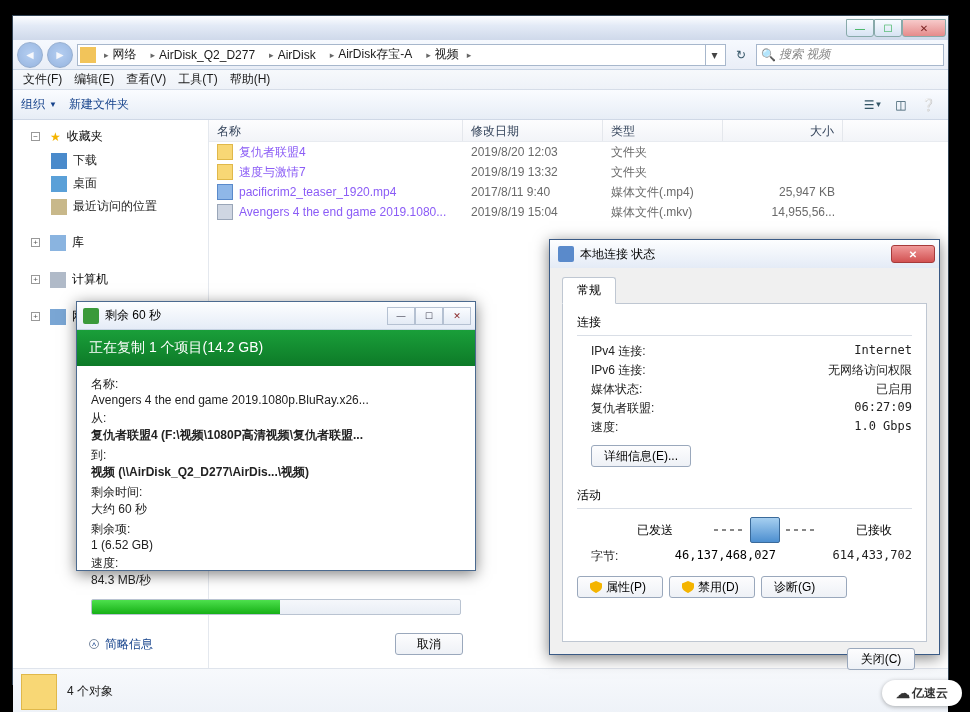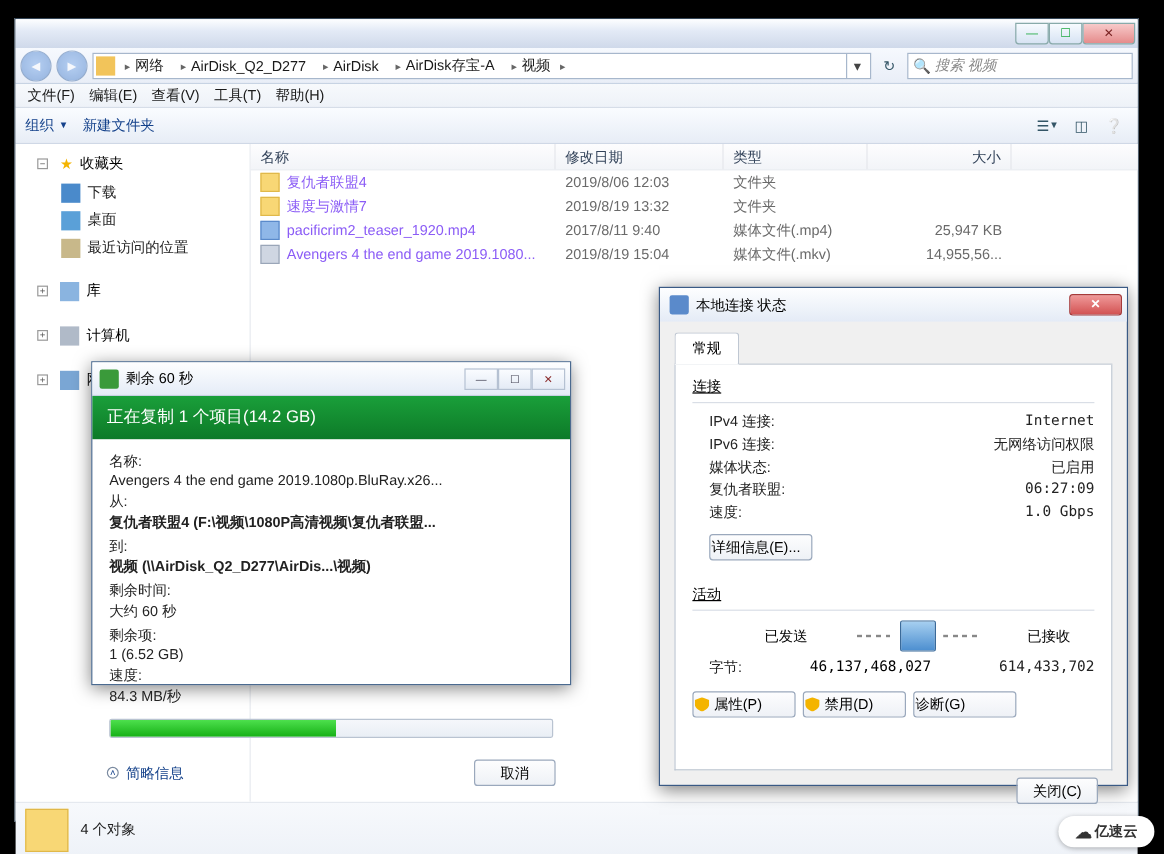--- a/index.html
+++ b/index.html
@@ -85,26 +85,26 @@
 .netdlg{ position:absolute; left:549px; top:239px; width:391px; height:416px; background:#f0f0f0; border:1px solid #3a5a85; box-shadow:0 3px 14px rgba(0,0,0,.5); }
 .nd-title{ height:28px; background:linear-gradient(#fdfeff,#e4ebf6); display:flex; align-items:center; justify-content:space-between; padding:0 4px 0 8px; }
 .nd-title-l{ display:flex; align-items:center; gap:6px; }
 .nd-title-ic{ width:16px; height:16px; background:#5a8acb; border-radius:2px; }
 .nd-close{ width:44px; height:18px; background:linear-gradient(#f09a9a,#d25252); border:1px solid #a63a3a; border-radius:3px; color:#fff; display:flex; align-items:center; justify-content:center; font-size:10px; font-weight:bold; }
 .nd-body{ padding:8px 12px 10px 12px; }
 .tabs{ display:flex; border-bottom:1px solid #bfc7d2; }
 .tab{ padding:4px 14px; background:#fff; border:1px solid #bfc7d2; border-bottom:1px solid #fff; position:relative; top:1px; border-top-left-radius:3px; border-top-right-radius:3px;text-align:right; }
 .panel{ background:#fff; border:1px solid #bfc7d2; border-top:none; padding:10px 14px 12px 14px; height:338px; }
 .group{ margin-bottom:8px; }
-.group-title{ margin-bottom:4px;text-decoration:underline; }
+.group-title{ margin-bottom:4px; }
 .group-line{ height:1px; background:#d9dee6; margin-bottom:6px; }
 .kv{ display:flex; justify-content:space-between; padding:1px 0; }
 .kv .k{ color:#222; padding-left:14px; }
 .kv .v{ color:#222; font-family:"Consolas",monospace; font-size:12px; }
-.btn2{ min-width:86px; height:22px; background:linear-gradient(#fdfdfe,#eef1f6); border:1px solid #9aa8bc; border-radius:3px; padding:0 1px; display:inline-flex; align-items:center; gap:4px; }
+.btn2{ min-width:86px; height:22px; background:linear-gradient(#fdfdfe,#eef1f6); border:1px solid #9aa8bc; border-radius:3px; padding:0 12px; display:inline-flex; align-items:center; gap:4px; }
 .shield{ width:12px; height:12px; }
 .activity{ display:flex; align-items:center; justify-content:space-between; margin:8px 0 4px 0; }
 .act-mid{ display:flex; align-items:center; gap:6px; }
 .pc-ic{ width:30px; height:26px; background:linear-gradient(#a6cff0,#4d8fd0); border:1px solid #3a6a9a; border-radius:2px; }
 .dash{ width:30px; height:2px; background:repeating-linear-gradient(90deg,#888 0 4px,transparent 4px 8px); }
 .nd-foot{ display:flex; justify-content:flex-end; padding:6px 12px 0 0; }
 .nd-actions{ display:flex; gap:6px; margin-top:10px; }
 
 .watermark{ position:absolute; right:8px; bottom:6px; width:80px; height:26px; background:#fff; border-radius:13px; display:flex; align-items:center; justify-content:center; font-size:11px; font-weight:bold; color:#333; box-shadow:0 1px 4px rgba(0,0,0,.3); }
 .watermark .cloud{ font-size:14px; margin-right:2px; }
@@ -231,21 +231,21 @@
         <div class="col date">修改日期</div>
         <div class="col type">类型</div>
         <div class="col size">大小</div>
       </div>
       <div class="rows" id="rows">
           <div class="row">
             <div class="cell name">
               <span class="fic folder"></span>
               <span>复仇者联盟4</span>
             </div>
-            <div class="cell date">2019/8/06 12:03</div>
+            <div class="cell date">2019/8/20 12:03</div>
             <div class="cell type">文件夹</div>
             <div class="cell size"></div>
           </div>
           <div class="row">
             <div class="cell name">
               <span class="fic folder"></span>
               <span>速度与激情7</span>
             </div>
             <div class="cell date">2019/8/19 13:32</div>
             <div class="cell type">文件夹</div>

